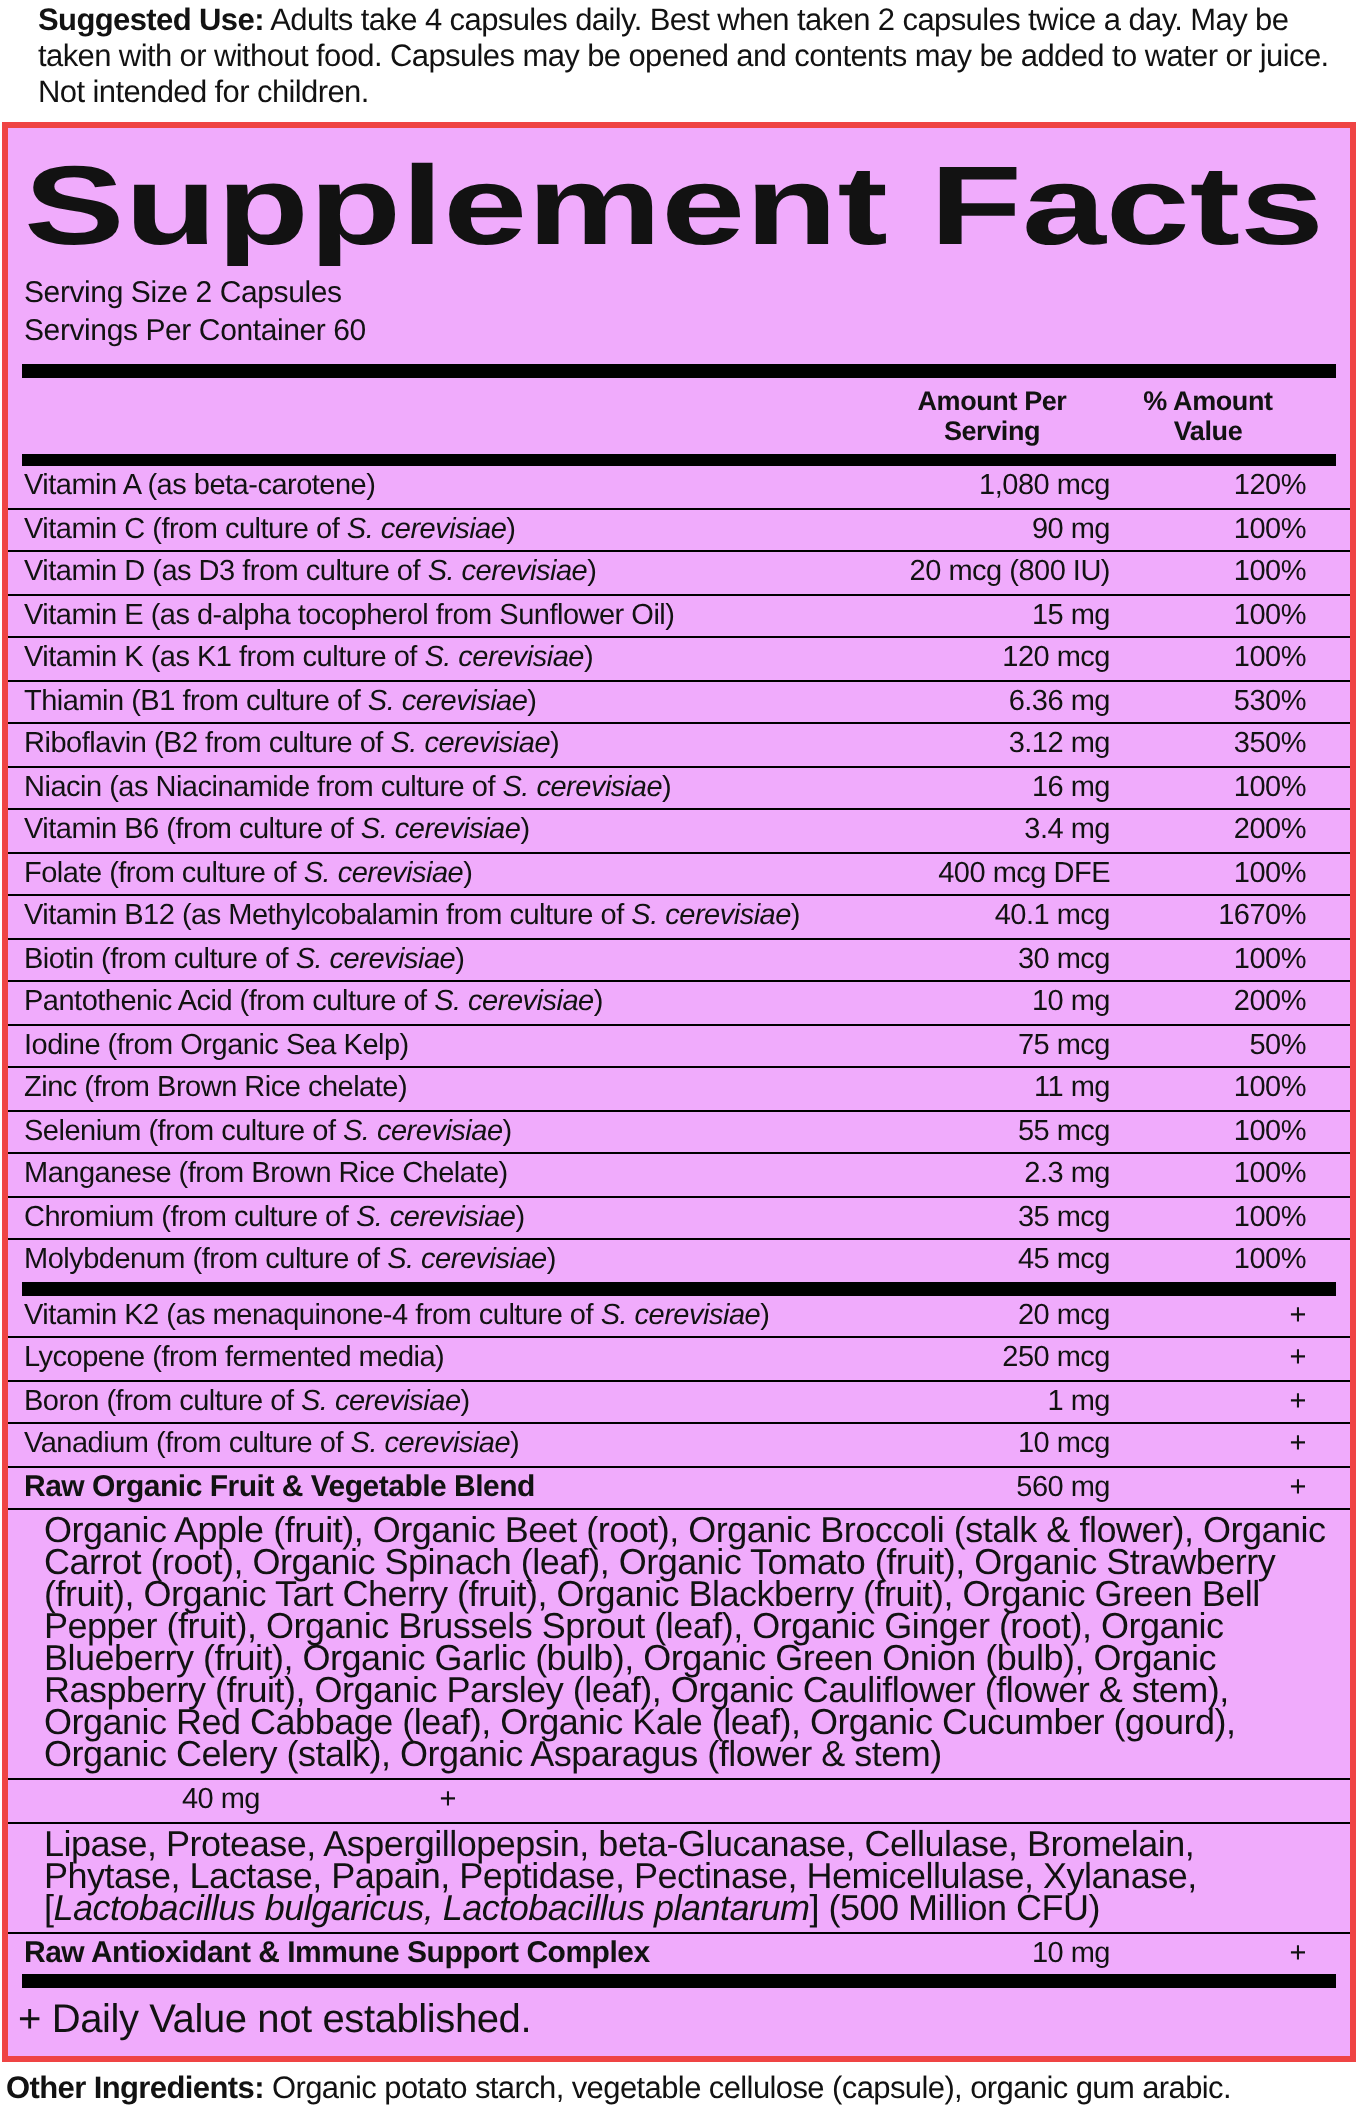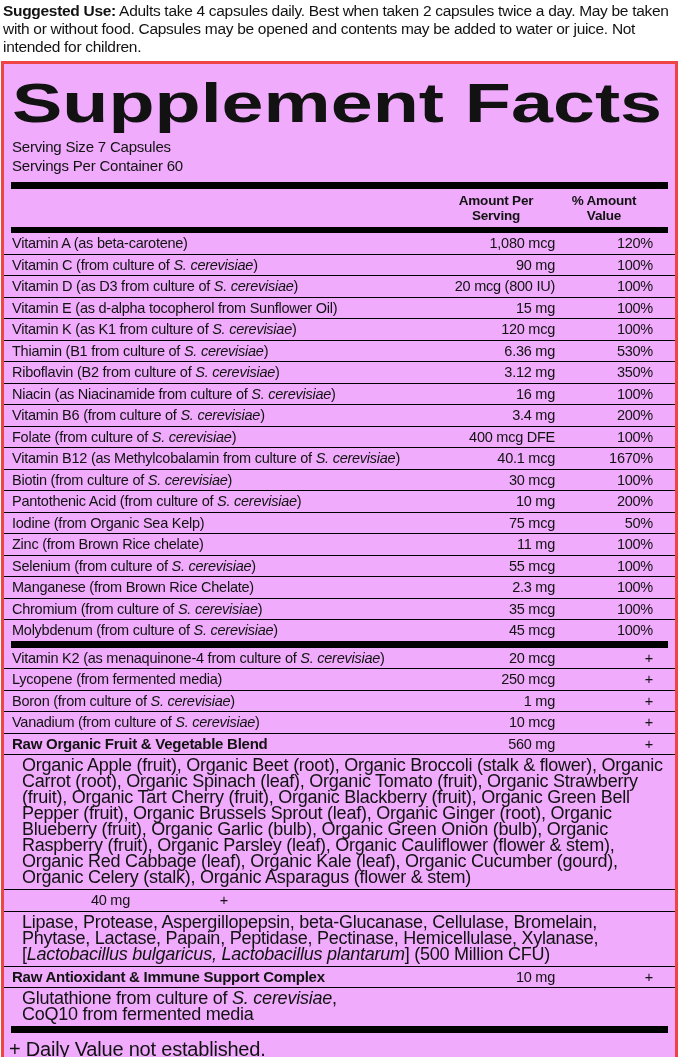--- a/index.html
+++ b/index.html
@@ -4,20 +4,21 @@
 <style>
   html,body{margin:0;padding:0;}
   body{
     width:679px;height:1057px;background:#fff;
     font-family:"Liberation Sans",sans-serif;color:#121212;
     overflow:hidden;
   }
   .suggested{
     font-size:15.5px;line-height:18px;letter-spacing:-0.3px;
     padding:2px 4px 5px 3px;
+    margin-left:16px;
   }
   .suggested b{letter-spacing:-0.3px;}
   .panel{
     border:3px solid #ef4444;margin:0 1px 4px 1px;background:#f0abfc;
   }
   .title-wrap{padding:7px 8px 0 8px;}
   .title-wrap svg{display:block;}
   .serving{
     font-size:15px;line-height:18.5px;letter-spacing:-0.2px;
     padding:5px 8px 7px 8px;
@@ -65,21 +66,21 @@
   <b>Suggested Use:</b><span> Adults take 4 capsules daily. Best when taken 2 capsules twice a day. May be taken with or without food. Capsules may be opened and contents may be added to water or juice. Not intended for children.</span>
 </div>
 
 <div class="panel">
   <div class="title-wrap">
     <svg width="656" height="62" viewBox="0 0 656 62">
       <text x="0" y="51" font-family="Liberation Sans, sans-serif" font-size="56" font-weight="bold" fill="#121212" textLength="650" lengthAdjust="spacingAndGlyphs">Supplement Facts</text>
     </svg>
   </div>
   <div class="serving">
-    <div>Serving Size 7 Capsules</div>
+    <div>Serving Size 2 Capsules</div>
     <div>Servings Per Container 60</div>
   </div>
 
   <div class="thickbar"></div>
 
   <div class="hdr">
     <span class="sp"></span>
     <span class="amt-h">
       <span>Amount Per</span><br>
       <span>Serving</span>
@@ -218,22 +219,20 @@
       <div class="row bold lt">
         <span class="amt">40 mg</span>
         <span class="dv">+</span>
       </div>
       <div class="sub lt">Lipase, Protease, Aspergillopepsin, beta-Glucanase, Cellulase, Bromelain, Phytase, Lactase, Papain, Peptidase, Pectinase, Hemicellulase, Xylanase, [<i>Lactobacillus bulgaricus, Lactobacillus plantarum</i>] (500 Million CFU)</div>
       <div class="row bold lt">
         <span class="name">Raw Antioxidant &amp; Immune Support Complex</span>
         <span class="amt">10 mg</span>
         <span class="dv">+</span>
       </div>
-      <div class="sub lt">Glutathione from culture of <i>S. cerevisiae</i>,
-CoQ10 from fermented media</div>
     </div>
 
   <div class="thickbar"></div>
 
   <div class="footnote">+ Daily Value not established.</div>
 </div>
 
 <div class="other">
   <b>Other Ingredients:</b><span> Organic potato starch, vegetable cellulose (capsule), organic gum arabic.</span>
 </div>

